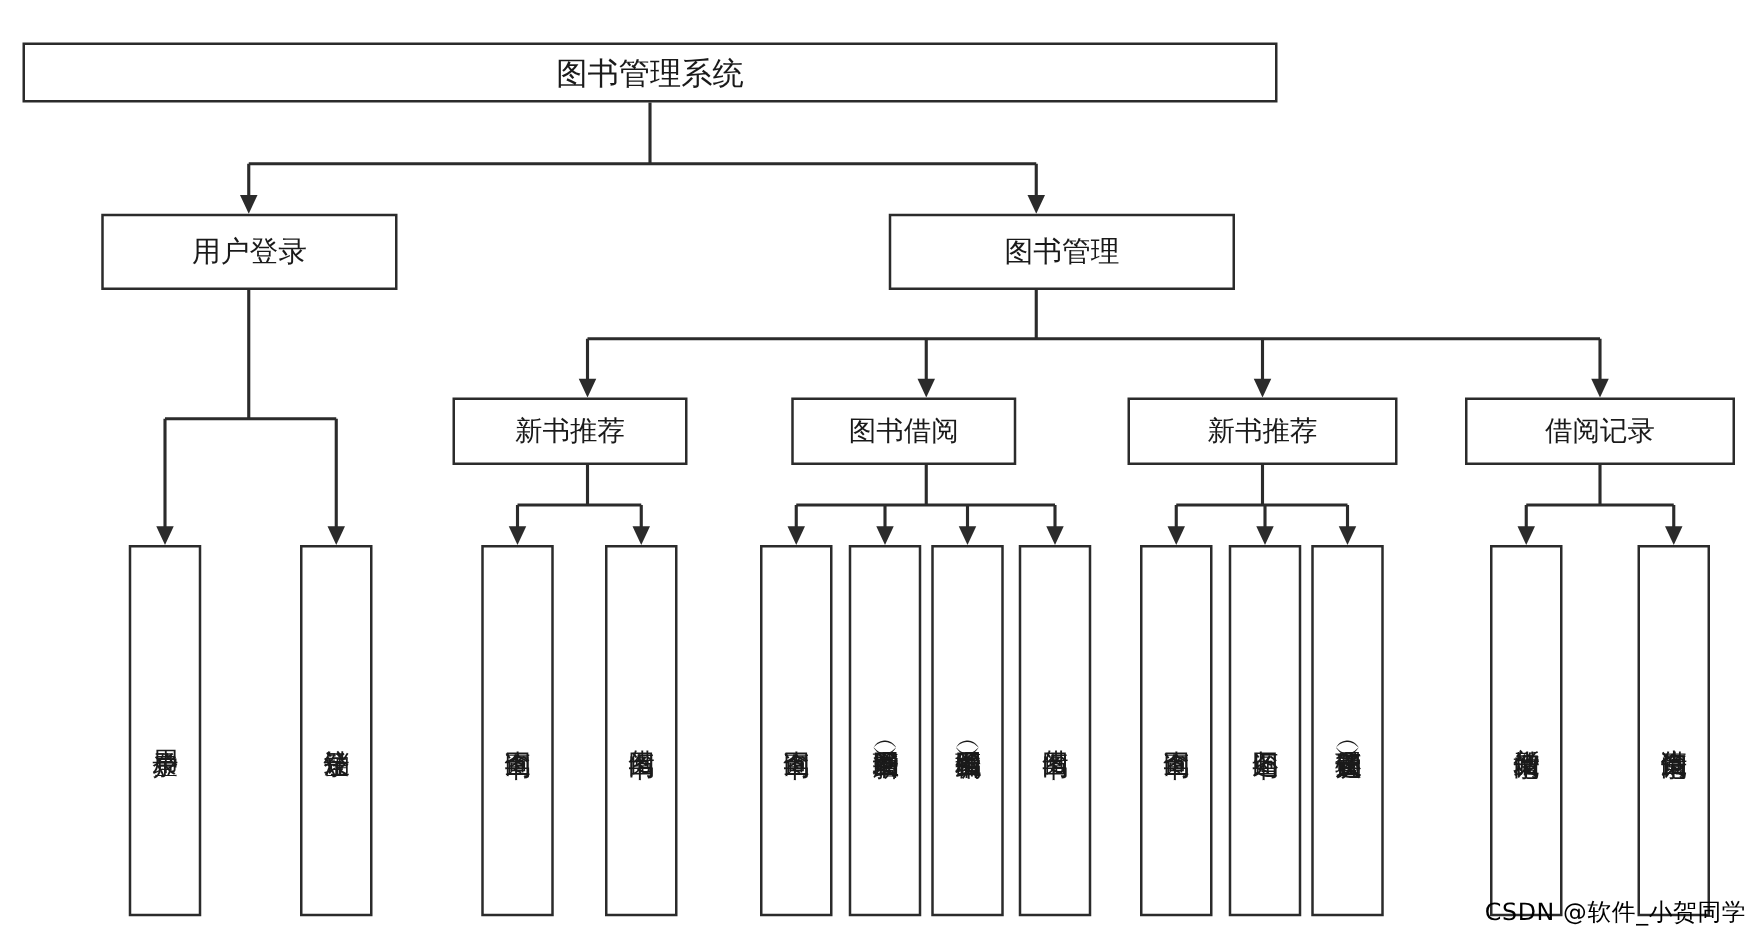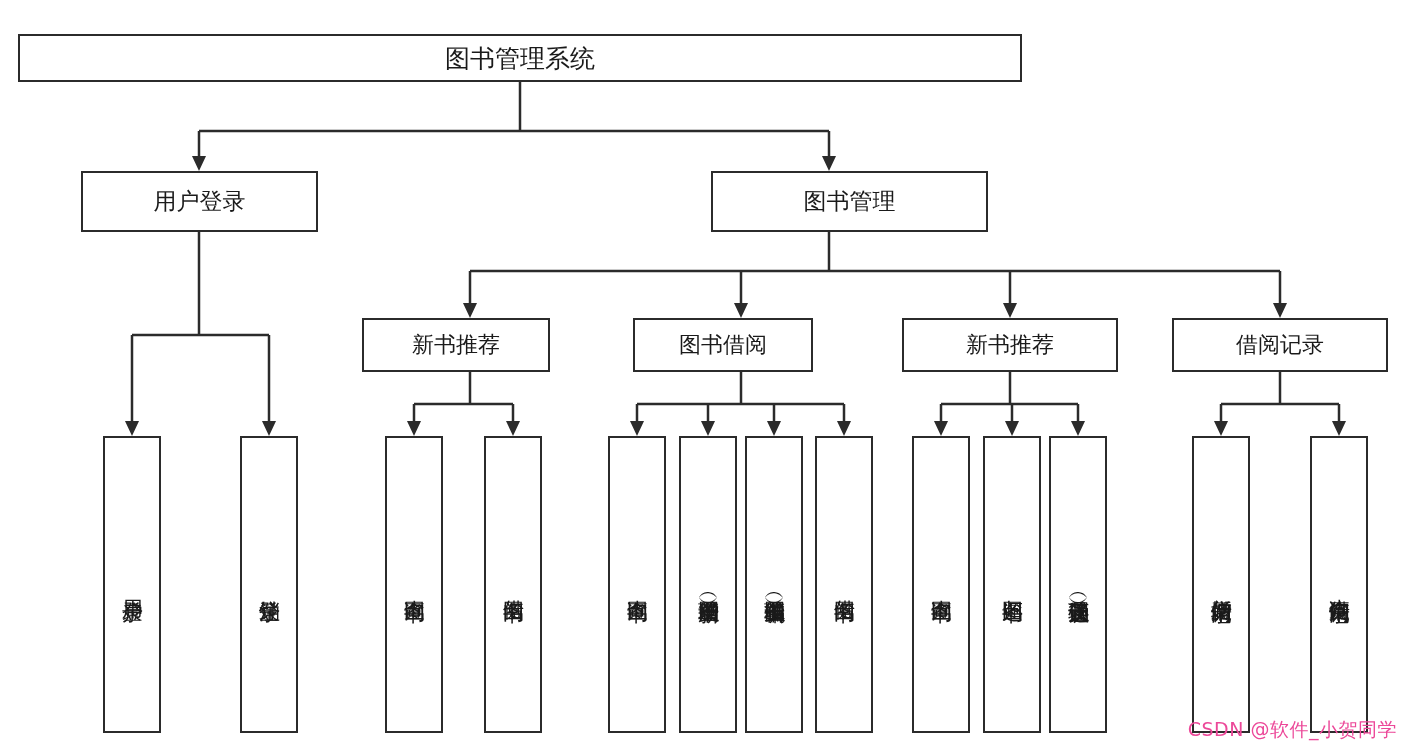--- a/index.html
+++ b/index.html
@@ -60,21 +60,21 @@
   .leaf.long .vtext {
     font-size: 21px;
     line-height: 1.12;
     letter-spacing: 0px;
   }
   #watermark {
     position: absolute;
     right: 8px;
     bottom: 4px;
     font-size: 19px;
-    color: #ec4899;
+    color: #000000;
     z-index: 5;
     white-space: nowrap;
     letter-spacing: 0.5px;
   }
 </style>
 </head>
 <body>
 
 <div id="canvas">
 

